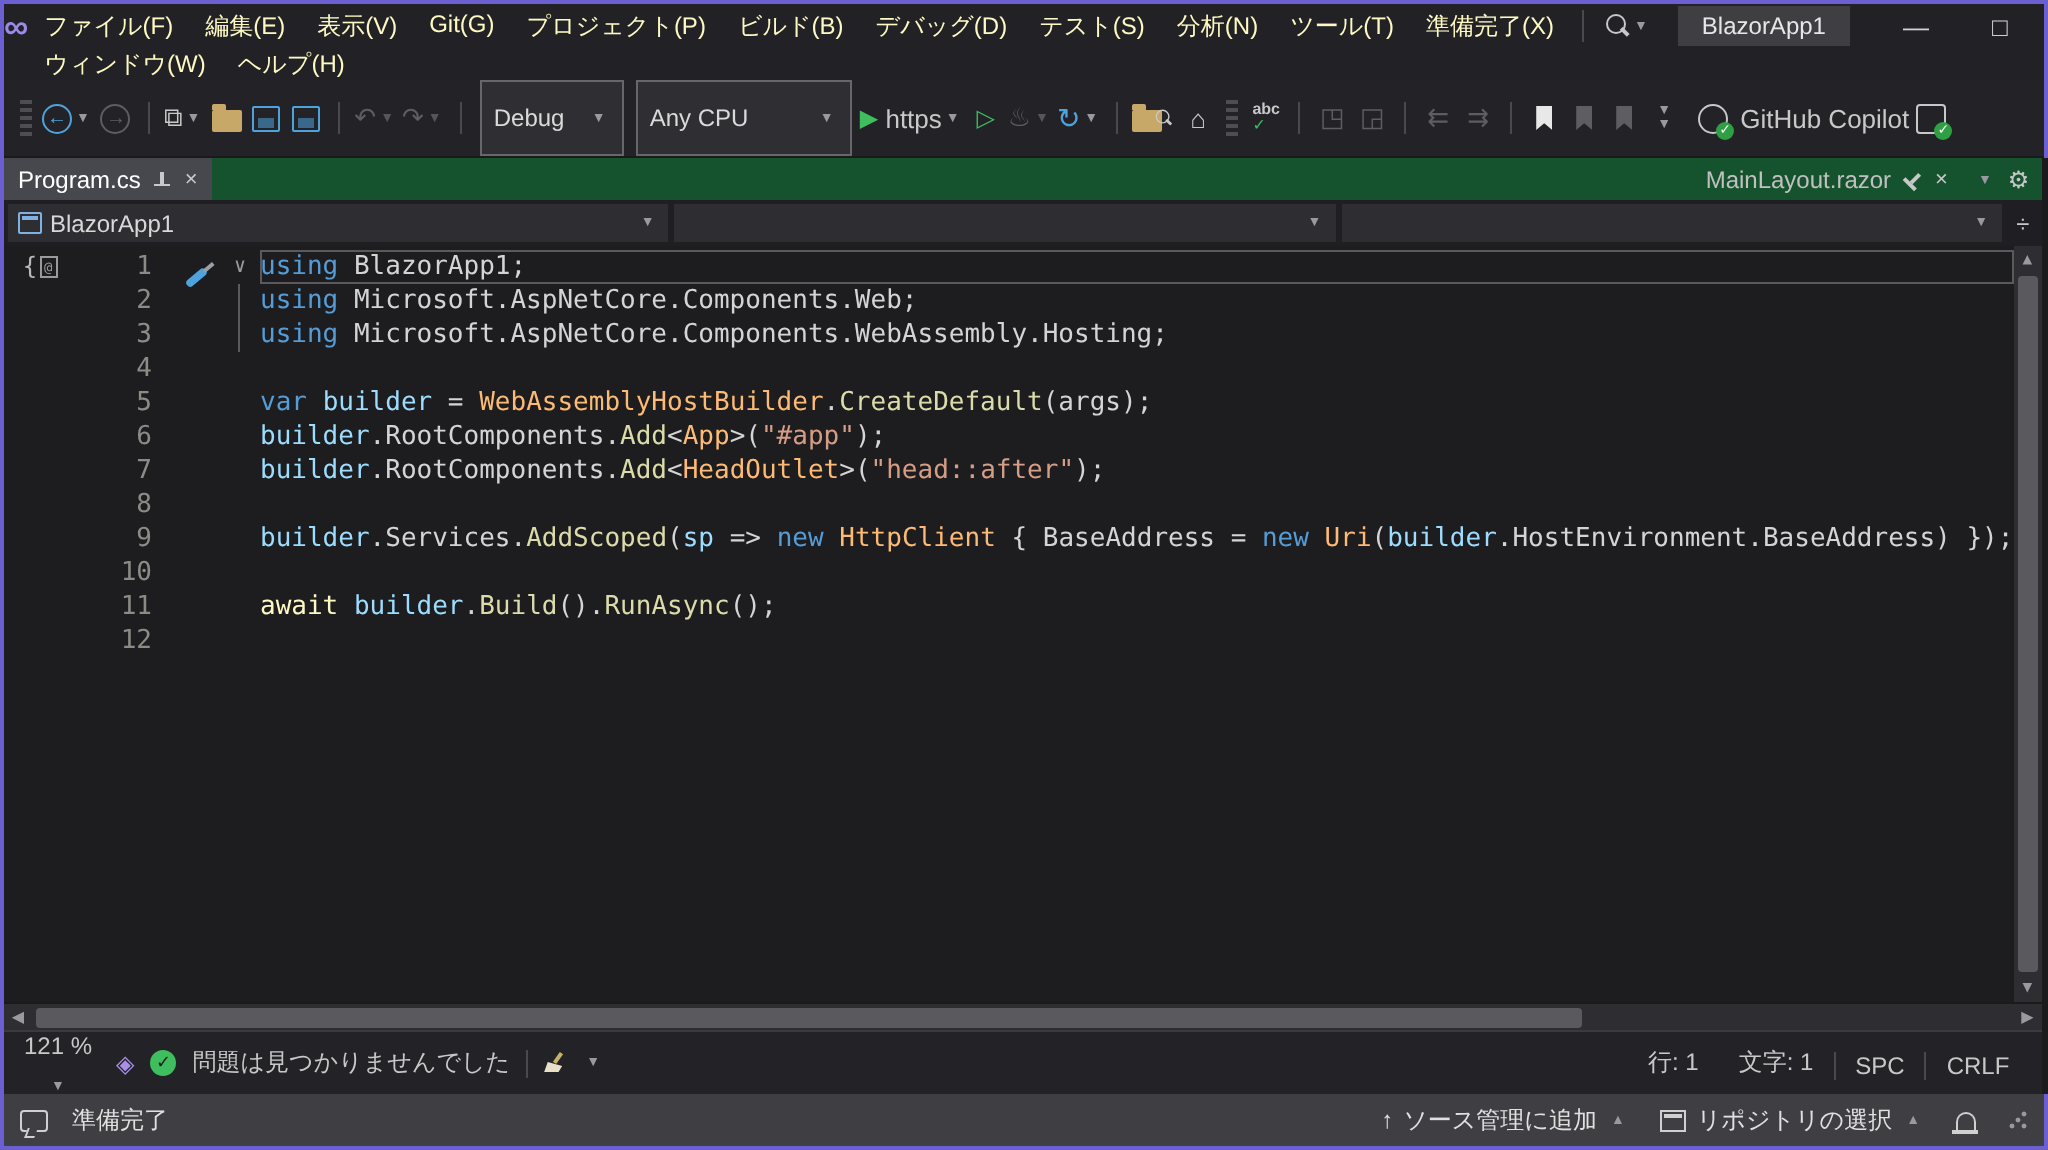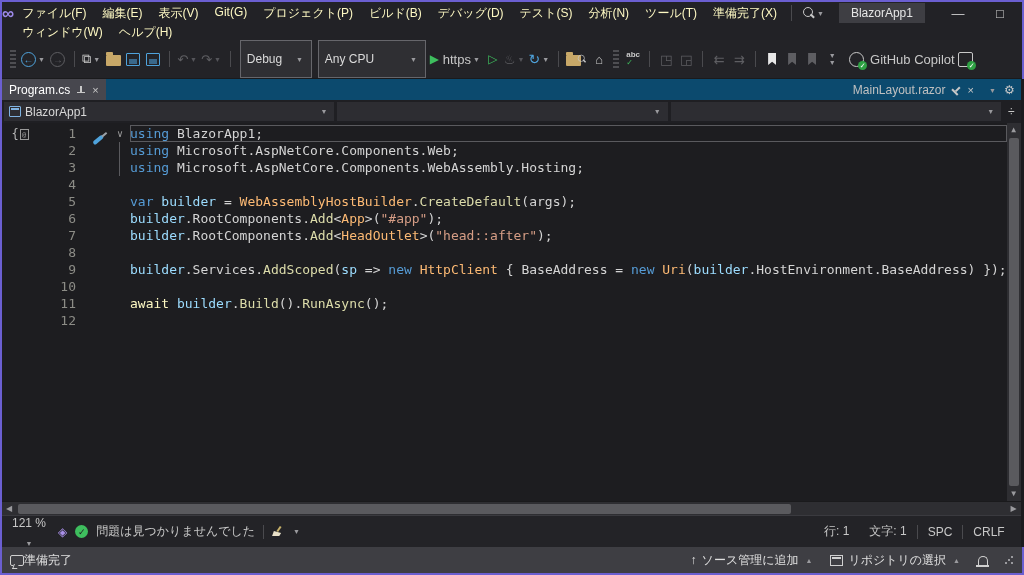--- a/index.html
+++ b/index.html
@@ -59,21 +59,21 @@
      background:#2EA043; border-radius:50%; color:#fff; font-size:7px; line-height:9px; text-align:center; }
   .abc-ic { font-size:8px; font-weight:bold; color:#C8C8C8; position:relative; line-height:1; }
   .abc-ic i { font-style:normal; display:block; color:#3EBE5E; font-size:8px; }
 
   
   .main { flex:1; display:flex; min-height:0; background:#1B1B1E; }
   .editor-col { flex:0 0 525px; display:flex; flex-direction:column; min-height:0; background:#1F1F23; }
   .splitter { flex:0 0 8px; background:#1B1B1E; }
 
   
-  .tabwell { flex:0 0 21px; display:flex; align-items:flex-end; background:#0c4a6e; }
+  .tabwell { flex:0 0 21px; display:flex; align-items:flex-end; background:#14532d; }
   .etab { height:21px; display:flex; align-items:center; gap:6px; padding:0 7px; font-size:12px; }
   .etab.active { background:#47474E; color:#FFFFFF; }
   .etab.preview { color:#C0C0C0; margin-left:auto; }
   .etab .x { font-size:11px; color:#C8C8C8; }
   .pin-ic { width:10px; height:10px; position:relative; }
   .pin-ic::before { content:""; position:absolute; left:4px; top:1px; width:2px; height:6px; background:#C8C8C8; }
   .pin-ic::after { content:""; position:absolute; left:1px; top:7px; width:8px; height:1.5px; background:#C8C8C8; }
   .pin-ic.slanted { transform:rotate(45deg); }
   .tabwell-ctrl { display:flex; align-items:center; gap:6px; padding:0 6px 3px 6px; }
 
@@ -120,27 +120,27 @@
      align-items:center; padding:0 6px; gap:8px; font-size:12px; color:#C8C8C8; }
   .zoom-combo { display:flex; align-items:center; gap:10px; padding:0 4px;flex-direction:column; }
   .intellicode { color:#A98FE8; font-size:12px; }
   .okcheck { width:13px; height:13px; border-radius:50%; background:#3EBE5E; color:#1D1D20;
      font-size:9px; display:flex; align-items:center; justify-content:center; font-weight:bold; }
   .vline { width:1px; height:14px; background:#4A4A4E; }
   .broom { width:11px; height:11px; position:relative; }
   .broom::before { content:""; position:absolute; left:6px; top:0; width:2px; height:6px; background:#C8B26A; transform:rotate(35deg); }
   .broom::after { content:""; position:absolute; left:0; top:5px; width:9px; height:5px; background:#E8E0C8;
      clip-path:polygon(0 100%,20% 0,100% 40%,80% 100%); }
-  .ed-status .right { margin-left:auto; display:flex; align-items:center; }
+  .ed-status .right { margin-left:auto; display:flex; align-items:flex-end; }
   .ed-cell { padding:0 10px; }
   .ed-cell.box { border-left:1px solid #4A4A4E; }
 
   
   .statusbar { flex:0 0 26px; background:#3E3E43; display:flex; align-items:center; padding:0 8px;
-     gap:0; color:#E0E0E0; }
+     gap:12px; color:#E0E0E0; }
   .bubble { width:14px; height:11px; border:1.4px solid #D0D0D0; border-radius:2px; position:relative; }
   .bubble::after { content:""; position:absolute; left:2px; bottom:-4px; width:4px; height:4px;
      background:#3E3E43; border-left:1.4px solid #D0D0D0; border-bottom:1.4px solid #D0D0D0; transform:skewX(-20deg); }
   .statusbar .right { margin-left:auto; display:flex; align-items:center; gap:16px; }
   .sb-item { display:flex; align-items:center; gap:5px; }
   .up-arrow { font-size:12px; }
   .repo-ic { width:13px; height:11px; border:1.3px solid #D0D0D0; position:relative; }
   .repo-ic::before { content:""; position:absolute; top:1px; left:1px; right:1px; height:2px; background:#D0D0D0; }
   .bell { width:10px; height:9px; border:1.4px solid #D0D0D0; border-bottom:none; border-radius:6px 6px 0 0; position:relative; }
   .bell::after { content:""; position:absolute; left:-3px; bottom:-2px; width:13px; height:1.5px; background:#D0D0D0; }

